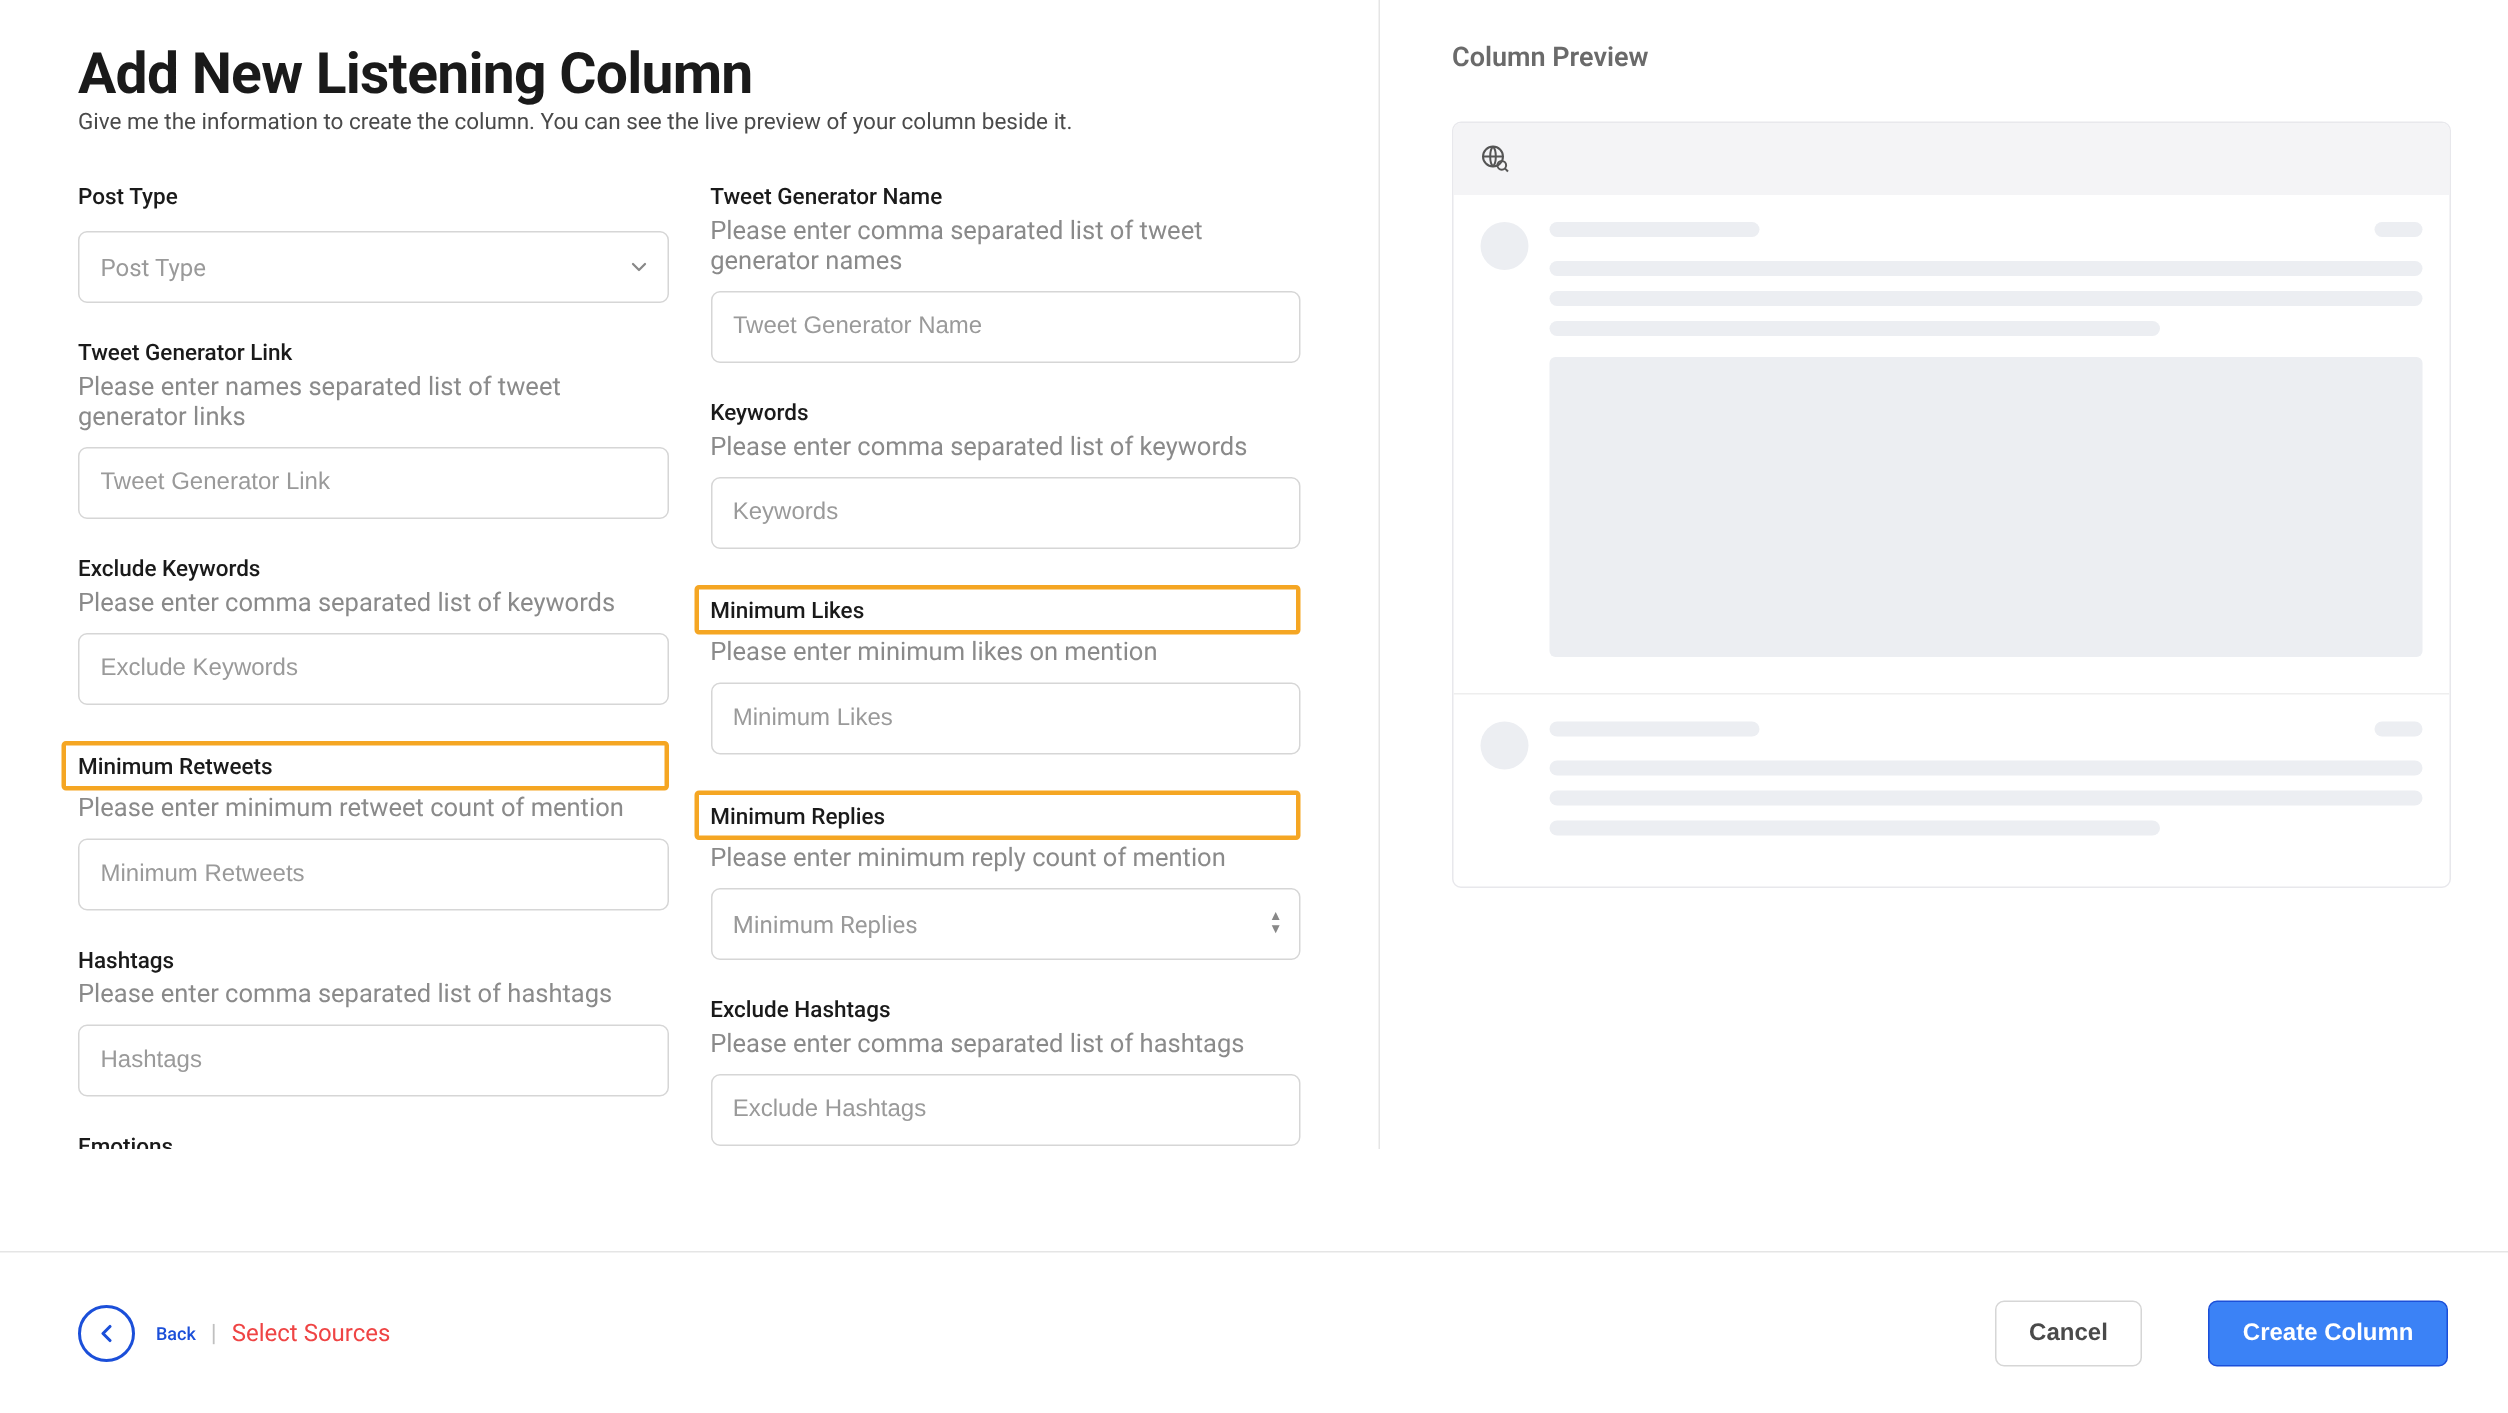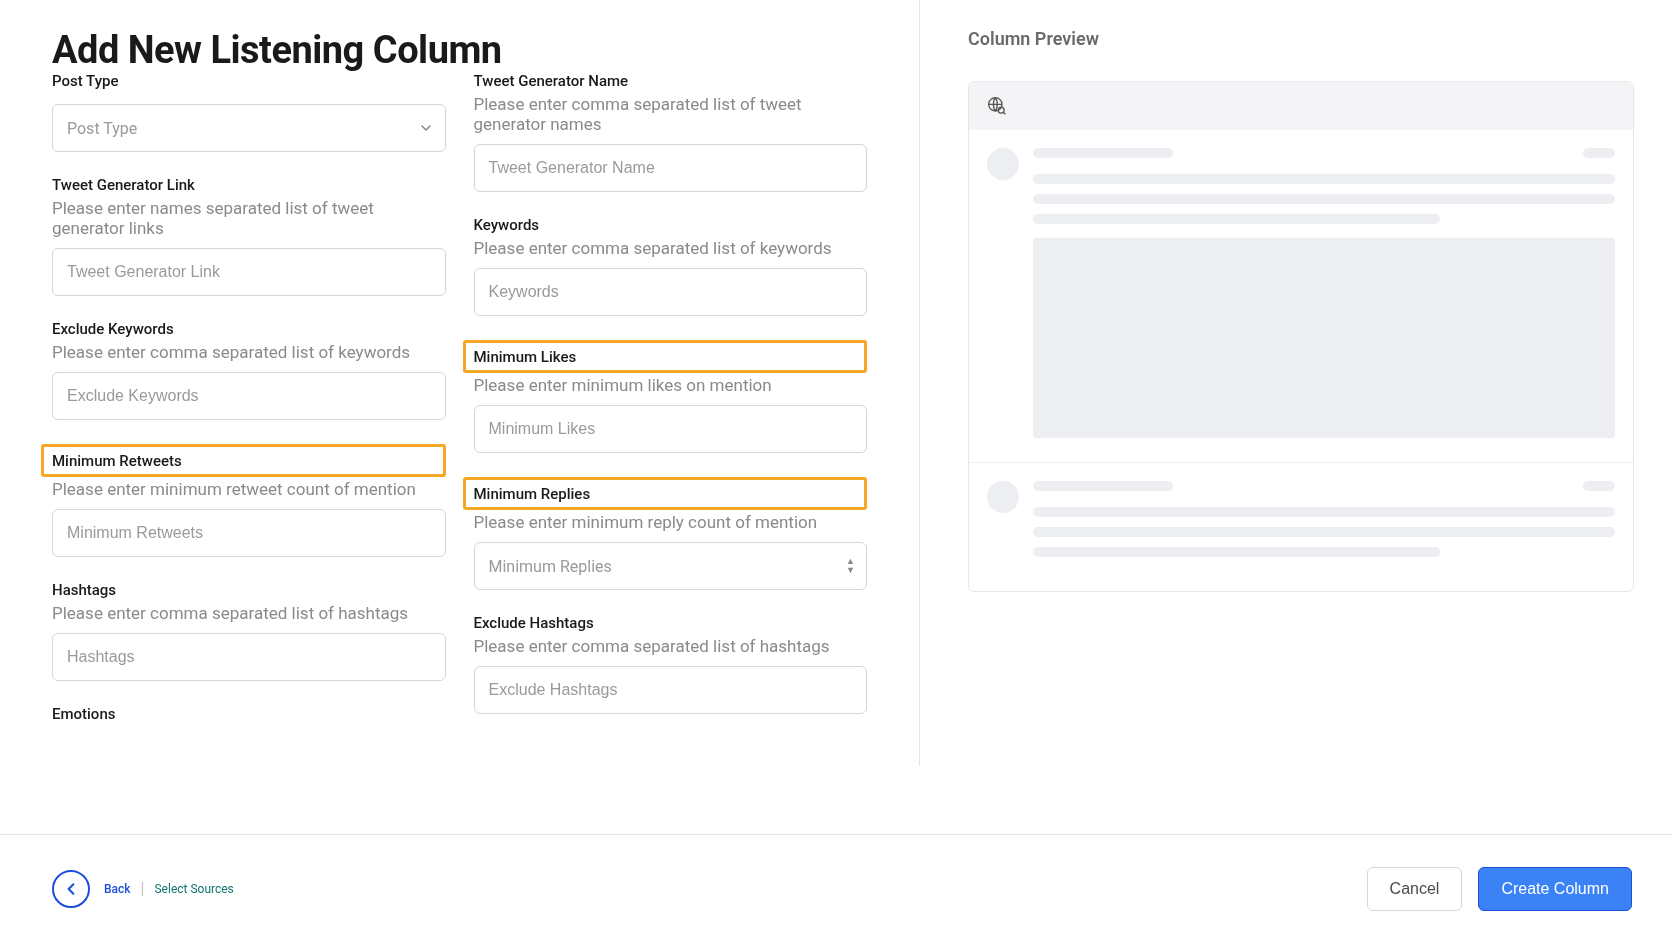--- a/index.html
+++ b/index.html
@@ -198,51 +198,52 @@
   color:#1b4fd9;
   font-size:12px;
   font-weight:500;
   cursor:pointer;
 }
 .crumb-sep {
   margin: 0 10px;
   color:#c0c0c0;
 }
 .crumb-current {
-  color:#0f766e;
-  font-size:12px;
+  color:#ef4444;
+  font-size:16px;
 }
 .footer-spacer { flex:1; }
 .btn {
   height:44px;
   padding:0 22px;
   border-radius:6px;
   font-size:16px;
-  font-weight:400;
+  font-weight:700;
   cursor:pointer;
-  display:flex; align-items:center;
+  display:flex; align-items:center;margin-left:28px;
 }
 .btn-secondary {
   background:#fff;
   border:1px solid #d6d6d6;
   color:#4a4a4a;
   margin-right:16px;
 }
 .btn-primary {
   background:#3b82f6;
   border:1px solid #1b4fd9;
   color:#fff;
 }
 </style>
 </head>
 <body>
 
 <div class="main-area">
   <div class="form-panel">
     <h1 class="page-title">Add New Listening Column</h1>
+    <p class="page-subtitle">Give me the information to create the column. You can see the live preview of your column beside it.</p>
 
     <div class="form-columns">
 
       <div class="form-col">
 
         <div class="field">
           <span class="field-label">Post Type</span>
           <div style="height:10px"></div>
           <div class="select-wrap">
             <div class="select">

